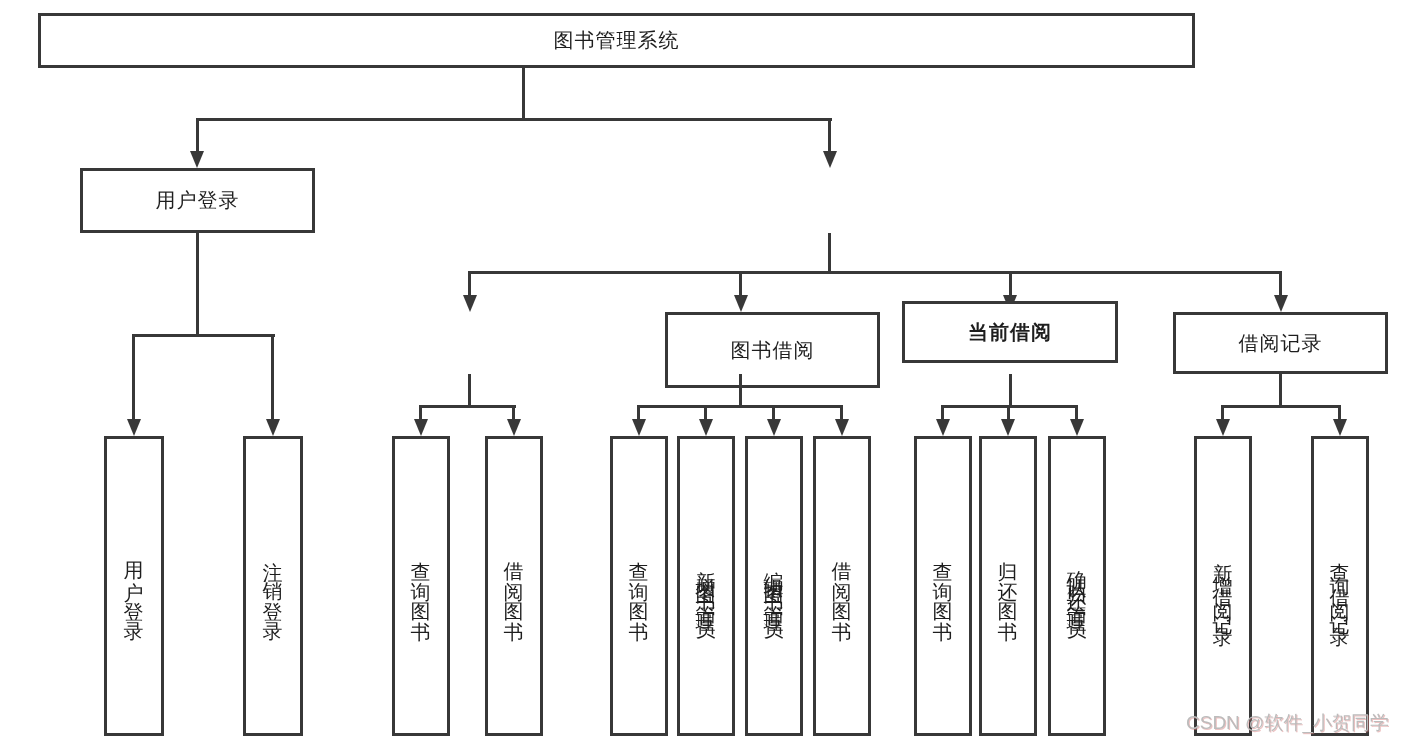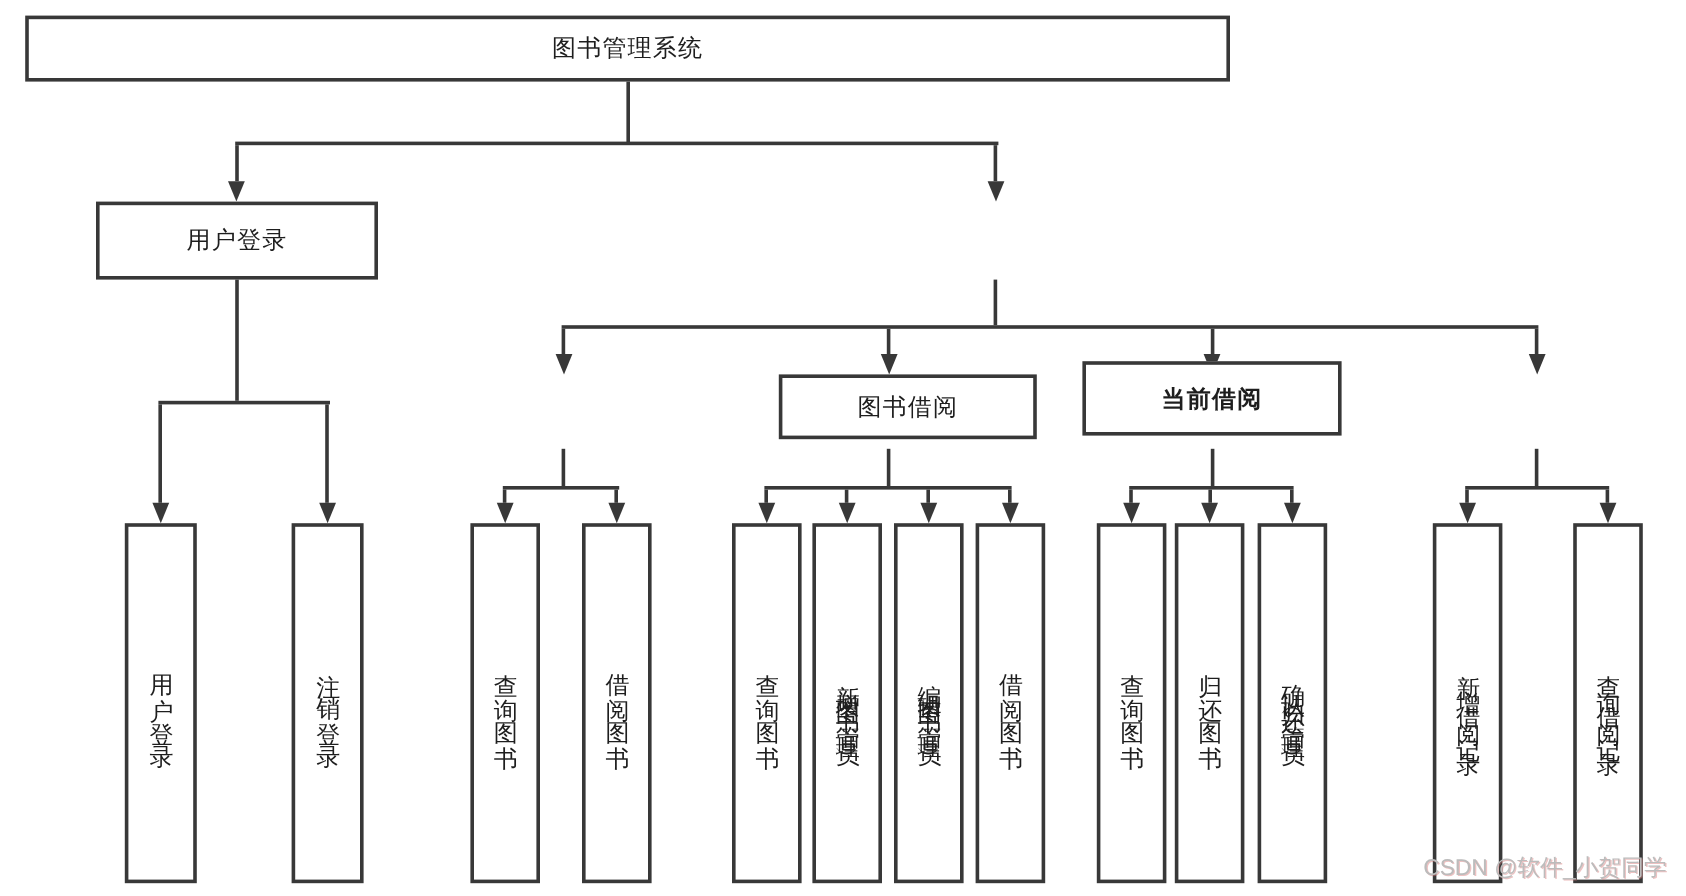--- a/index.html
+++ b/index.html
@@ -52,21 +52,21 @@
     text-shadow:1px 1px 0 rgba(214,120,120,0.45);
     white-space:nowrap;
     z-index:5;
   }
 </style>
 </head>
 <body>
 
 <div class="canvas">
 
-  <div class="node" style="left:21px;top:13px;width:1004px;height:55px;text-align:center;">
+  <div class="node" style="left:38px;top:13px;width:1157px;height:55px;text-align:center;">
     <span>图书管理系统</span>
   </div>
 
   <div class="line" style="left:522px;top:68px;width:3px;height:52px;"></div>
   <div class="line" style="left:196px;top:118px;width:636px;height:3px;"></div>
   <div class="line" style="left:196px;top:121px;width:3px;height:30px;"></div>
   <div class="arrow" style="left:190px;top:151px;"></div>
   <div class="line" style="left:828px;top:121px;width:3px;height:30px;"></div>
   <div class="arrow" style="left:823px;top:151px;"></div>
 
@@ -85,25 +85,28 @@
   <div class="line" style="left:468px;top:271px;width:814px;height:3px;"></div>
   <div class="line" style="left:468px;top:274px;width:3px;height:21px;"></div>
   <div class="arrow" style="left:463px;top:295px;"></div>
   <div class="line" style="left:739px;top:274px;width:3px;height:21px;"></div>
   <div class="arrow" style="left:734px;top:295px;"></div>
   <div class="line" style="left:1009px;top:274px;width:3px;height:21px;"></div>
   <div class="arrow" style="left:1003px;top:295px;"></div>
   <div class="line" style="left:1279px;top:274px;width:3px;height:21px;"></div>
   <div class="arrow" style="left:1274px;top:295px;"></div>
 
-  <div class="node" style="left:649px;top:312px;width:215px;height:54px;">
+  <div class="node" style="left:665px;top:312px;width:215px;height:76px;">
     <span>图书借阅</span>
   </div>
   <div class="node" style="left:902px;top:301px;width:216px;height:62px;font-weight:bold;">
     <span>当前借阅</span>
+  </div>
+  <div class="node" style="left:1173px;top:312px;width:215px;height:62px;">
+    <span>借阅记录</span>
   </div>
 
   <div class="line" style="left:468px;top:374px;width:3px;height:31px;"></div>
   <div class="line" style="left:419px;top:405px;width:97px;height:3px;"></div>
   <div class="line" style="left:419px;top:408px;width:3px;height:11px;"></div>
   <div class="arrow" style="left:414px;top:419px;"></div>
   <div class="line" style="left:512px;top:408px;width:3px;height:11px;"></div>
   <div class="arrow" style="left:507px;top:419px;"></div>
 
   <div class="line" style="left:739px;top:374px;width:3px;height:31px;"></div>

